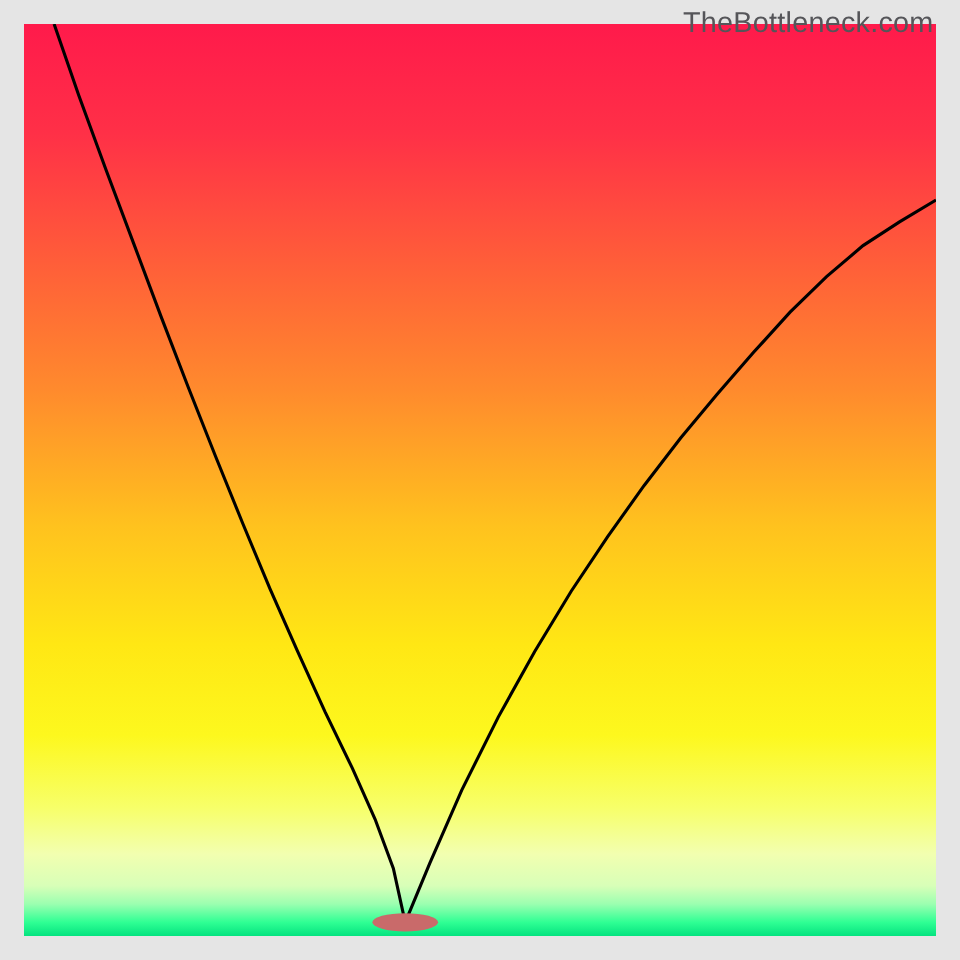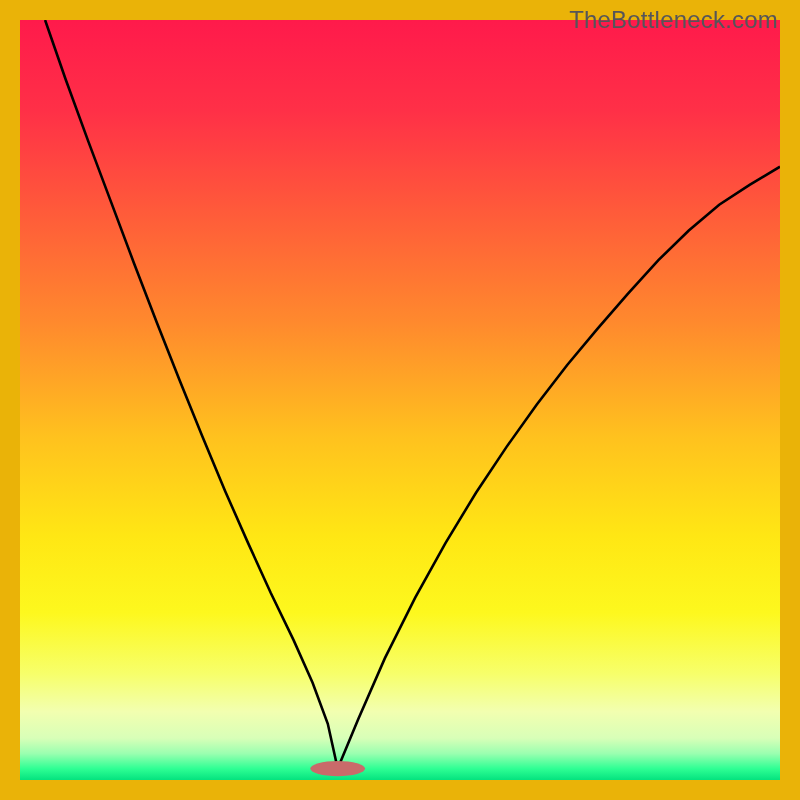--- a/index.html
+++ b/index.html
@@ -8,21 +8,21 @@
     width: 800px;
     height: 800px;
     overflow: hidden;
     background: #000;
     font-family: Arial, Helvetica, sans-serif;
   }
   .frame {
     position: absolute;
     left: 0; top: 0;
     width: 800px; height: 800px;
-    background: #eab308;
+    background: #e5e5e5;
   }
   .plot {
     position: absolute;
     left: 20px;
     top: 20px;
     width: 760px;
     height: 760px;
     overflow: hidden;
   }
   .watermark {

